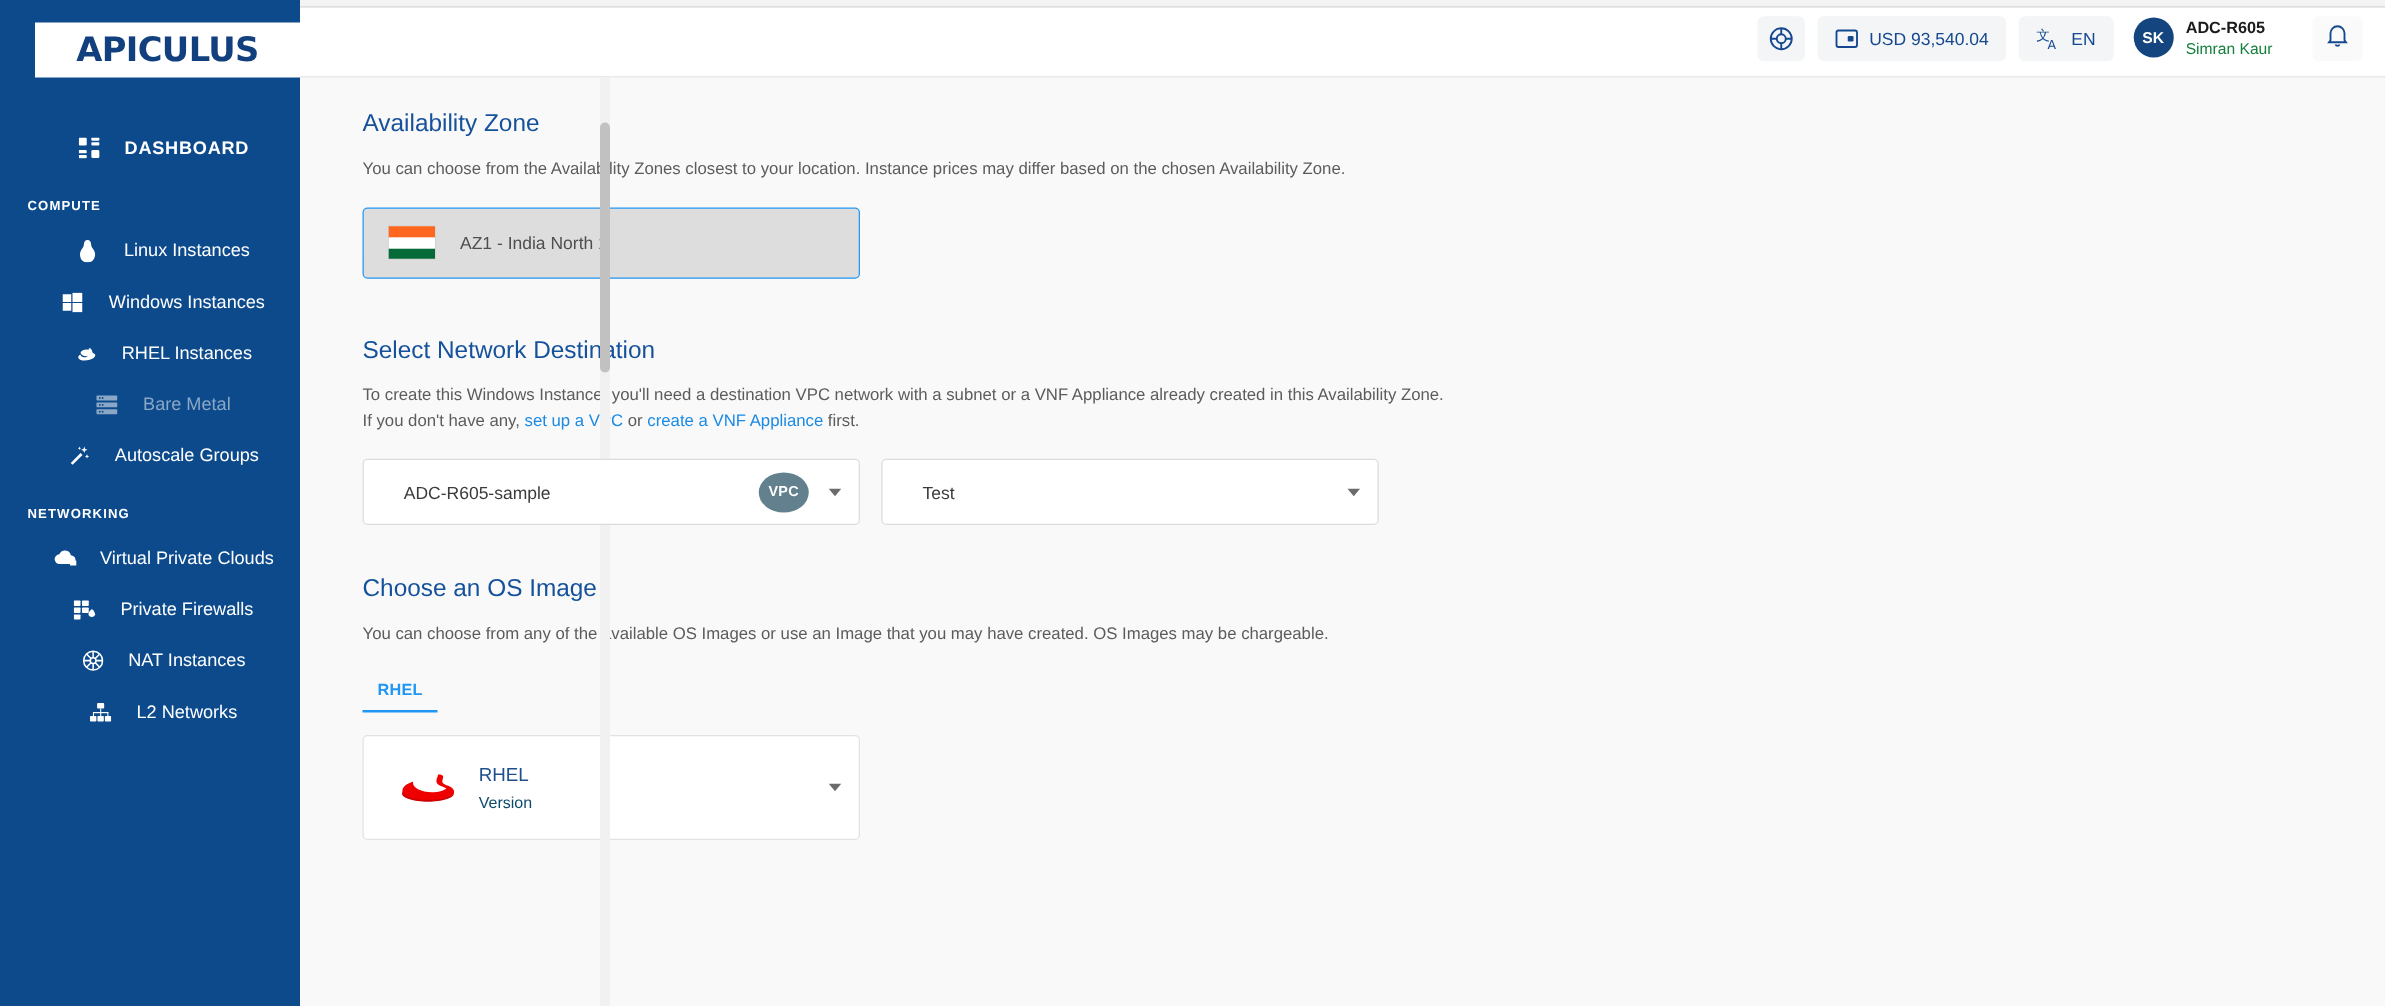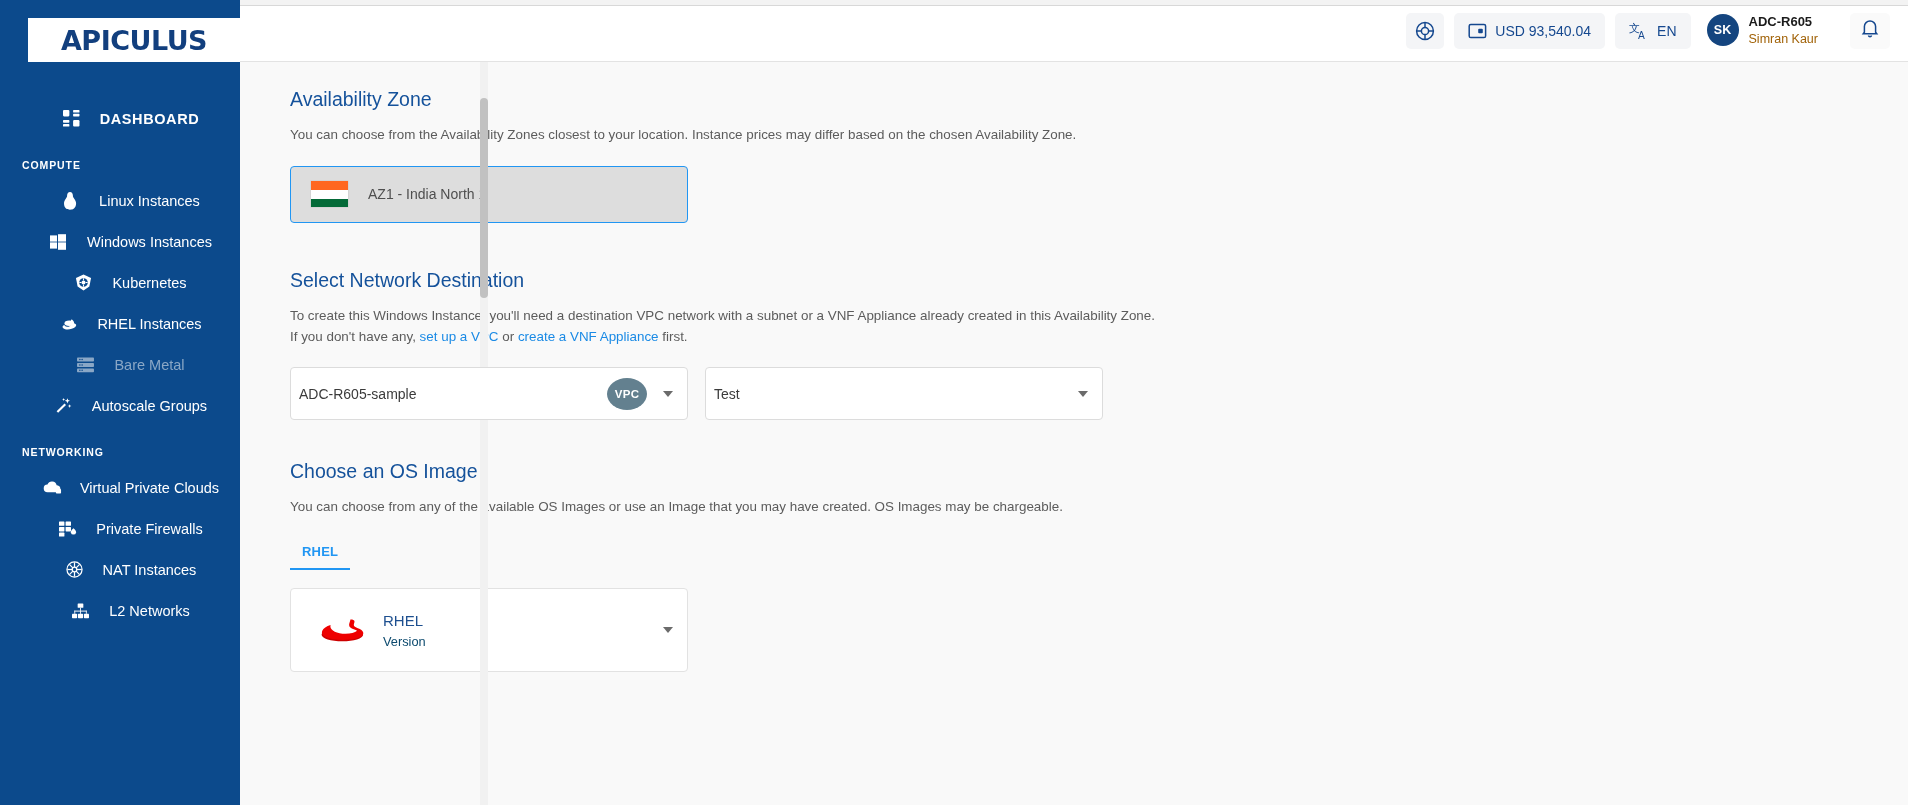--- a/index.html
+++ b/index.html
@@ -137,21 +137,21 @@
     width: 32px; height: 32px;
     border-radius: 50%;
     background: #14457f;
     color: #fff;
     font-size: 12.5px;
     font-weight: 600;
     display: flex; align-items: center; justify-content: center;
     margin-right: 10px;
   }
   .user-name { font-size: 13px; font-weight: 700; color: #1b1b1b; line-height: 1.35; }
-  .user-sub  { font-size: 12.5px; color: #a16207; line-height: 1.35; text-align: right; }
+  .user-sub  { font-size: 12.5px; color: #15803d; line-height: 1.35; text-align: right; }
   .bell {
     margin-left: 32px;
     width: 40px; height: 36px;
     display: flex; align-items: center; justify-content: center;
     background: #fafafa;
     border-radius: 5px;
     cursor: pointer;
   }
 
   
@@ -210,21 +210,21 @@
   .mt-36 { margin-top: 40px; }
 
   .select-row { display: flex; gap: 17px; }
   .select {
     height: 53px;
     background: #ffffff;
     border: 1px solid #dcdcdc;
     border-radius: 4px;
     display: flex;
     align-items: center;
-    padding: 0 14px 0 8px;
+    padding: 0 14px 0 32px;
     cursor: pointer;
     position: relative;
   }
   .select.w1 { width: 398px; }
   .select.w2 { width: 398px; }
   .select .val { font-size: 14px; color: #3b3b3b; flex: 1; }
   .tag-vpc {
     background: #63808f;
     color: #ffffff;
     font-size: 11.5px;
@@ -325,36 +325,20 @@
           <svg width="16" height="16" viewBox="0 0 16 16" fill="#fff">
             <rect x="0" y="1.4" width="7" height="6.2"></rect>
               <rect x="8" y="0.2" width="8" height="7.4"></rect>
             <rect x="0" y="8.4" width="7" height="6.2"></rect>
               <rect x="8" y="8.4" width="8" height="7.4"></rect>
           </svg>
         </span>
         <span>Windows Instances</span>
       </div>
 
-      <div class="nav-item">
-        <span class="ic">
-          <svg width="17" height="17" viewBox="0 0 18 18">
-            <path d="M9 0.4 L17 4.3 L15.2 13.2 L9 17.6 L2.8 13.2 L1 4.3 Z" fill="#fff"></path>
-            <circle cx="9" cy="9" r="4.6" fill="#0c4a8c"></circle>
-            <circle cx="9" cy="9" r="2.1" fill="#fff"></circle>
-            <g stroke="#fff" stroke-width="1.1">
-              <line x1="9" y1="4.6" x2="9" y2="6.7"></line>
-                <line x1="9" y1="11.3" x2="9" y2="13.4"></line>
-              <line x1="4.6" y1="9" x2="6.7" y2="9"></line>
-                <line x1="11.3" y1="9" x2="13.4" y2="9"></line>
-            </g>
-          </svg>
-        </span>
-        <span>Kubernetes</span>
-      </div>
 
       <div class="nav-item">
         <span class="ic">
           <svg width="19" height="14" viewBox="0 0 22 15" fill="#fff">
             <path d="M13 2.2c1.1 0 2 .7 2.5 1.9.5 1.2.3 2.1-.2 2.5 1.7.2 3 .8 3.4 1.8.6 1.6-1.6 3.6-5.1 4.7-3.9 1.2-8 .9-9.8-.7-.9-.8-1-1.7-.5-2.5.3-.6.9-1.1 1.7-1.6.2 1 .9 1.8 2.2 2.2 2.1.7 4.6-.1 5.4-1.9.5-1.1.2-2.1-.6-2.8.3-.1.6-.2.8-.4-.3-.8-.3-1.7 0-2.4.2-.5.5-.8.2-.8z"></path>
             <ellipse cx="10.8" cy="6.6" rx="5.6" ry="3.1" fill="#fff"></ellipse>
           </svg>
         </span>
         <span>RHEL Instances</span>
       </div>

